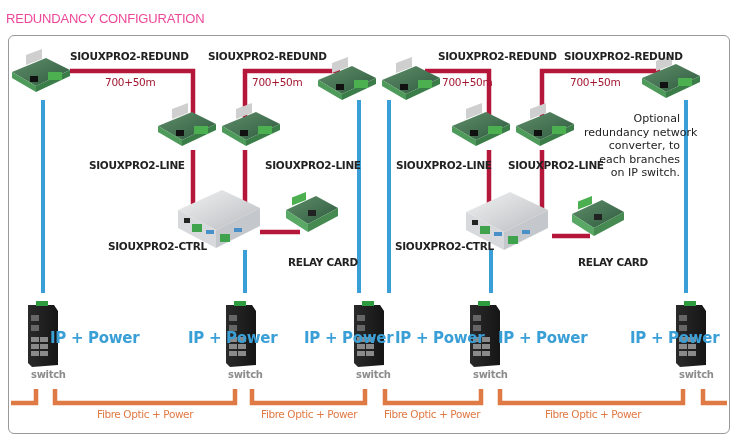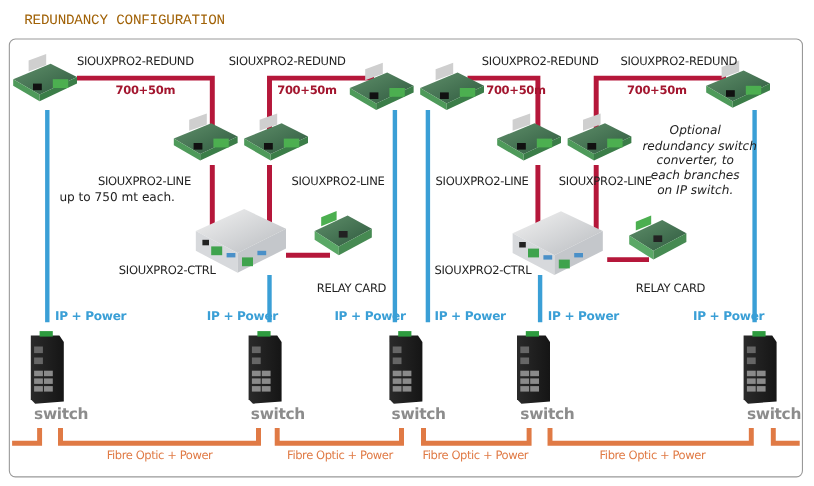--- a/index.html
+++ b/index.html
@@ -1,34 +1,34 @@
 <!DOCTYPE html>
 <html><head>
   <meta charset="utf-8">
   <style>
     html, body { margin: 0; padding: 0; background: #ffffff; }
     body { width: 740px; height: 442px; position: relative; overflow: hidden;
            font-family: "DejaVu Sans", sans-serif; }
-    .title { position: absolute; left: 22px; top: 11px; font-size: 13px; color: #a16207;
-             letter-spacing: -0.2px; font-family: Liberation Mono, monospace; }
+    .title { position: absolute; left: 6px; top: 11px; font-size: 13px; color: #ec4899;
+             letter-spacing: -0.2px; font-family: Liberation Sans, sans-serif; }
     .frame { position: absolute; left: 8px; top: 35px; width: 720px; height: 397px;
              border: 1px solid #999; border-radius: 6px; }
     svg.diagram { position: absolute; left: 0; top: 0; }
-    .lbl { position: absolute; font-weight: normal; font-size: 10.5px; color: #222;
+    .lbl { position: absolute; font-weight: bold; font-size: 10.5px; color: #222;
            white-space: nowrap; font-family: "DejaVu Sans", sans-serif; letter-spacing: -0.3px; }
-    .dist { position: absolute; font-weight: bold; font-size: 10.5px; color: #a3162f;
+    .dist { position: absolute; font-weight: normal; font-size: 10.5px; color: #a3162f;
             white-space: nowrap; letter-spacing: -0.3px; }
-    .ip { position: absolute; font-weight: bold; font-size: 11px; color: #3a9fd6;
-          white-space: nowrap; letter-spacing: -0.3px; }
-    .sw { position: absolute; font-weight: bold; font-size: 14px; color: #8c8c8c;
+    .ip { position: absolute; font-weight: bold; font-size: 15px; color: #3a9fd6;
+          white-space: nowrap; letter-spacing: -0.3px; margin-top: 48px; }
+    .sw { position: absolute; font-weight: bold; font-size: 10px; color: #8c8c8c;
           white-space: nowrap; letter-spacing: -0.3px; }
     .fo { position: absolute; font-weight: normal; font-size: 10.5px; color: #e07a45;
           white-space: nowrap; letter-spacing: -0.4px; }
     .note { position: absolute; font-size: 11px; color: #222; line-height: 13.5px; }
-    .note.right { text-align: center; font-style: italic; }
+    .note.right { text-align: right; }
     .note div { white-space: nowrap; }
   </style>
 </head>
 <body>
 
 <div class="title">REDUNDANCY CONFIGURATION</div>
 <div class="frame"></div>
 
 <svg class="diagram" width="740" height="442">
   <defs>
@@ -152,25 +152,24 @@
 <div class="lbl" style="left:396px;top:159px">SIOUXPRO2-LINE</div>
 <div class="lbl" style="left:508px;top:159px">SIOUXPRO2-LINE</div>
 
 <div class="lbl" style="left:108px;top:240px">SIOUXPRO2-CTRL</div>
 <div class="lbl" style="left:395px;top:240px">SIOUXPRO2-CTRL</div>
 
 <div class="lbl" style="left:288px;top:256px">RELAY CARD</div>
 <div class="lbl" style="left:578px;top:256px">RELAY CARD</div>
 
 <div class="note" style="left:54px;top:173px">
-  <div>up to 750 mt each.</div>
 </div>
 <div class="note right" style="left:584px;top:112px;width:96px">
   <div>Optional</div>
-  <div>redundancy switch</div>
+  <div>redundancy network</div>
   <div>converter, to</div>
   <div>each branches</div>
   <div>on IP switch.</div>
 </div>
 
 <div class="ip" style="left:50px;top:281px">IP + Power</div>
 <div class="ip" style="left:188px;top:281px">IP + Power</div>
 <div class="ip" style="left:304px;top:281px">IP + Power</div>
 <div class="ip" style="left:395px;top:281px">IP + Power</div>
 <div class="ip" style="left:498px;top:281px">IP + Power</div>

